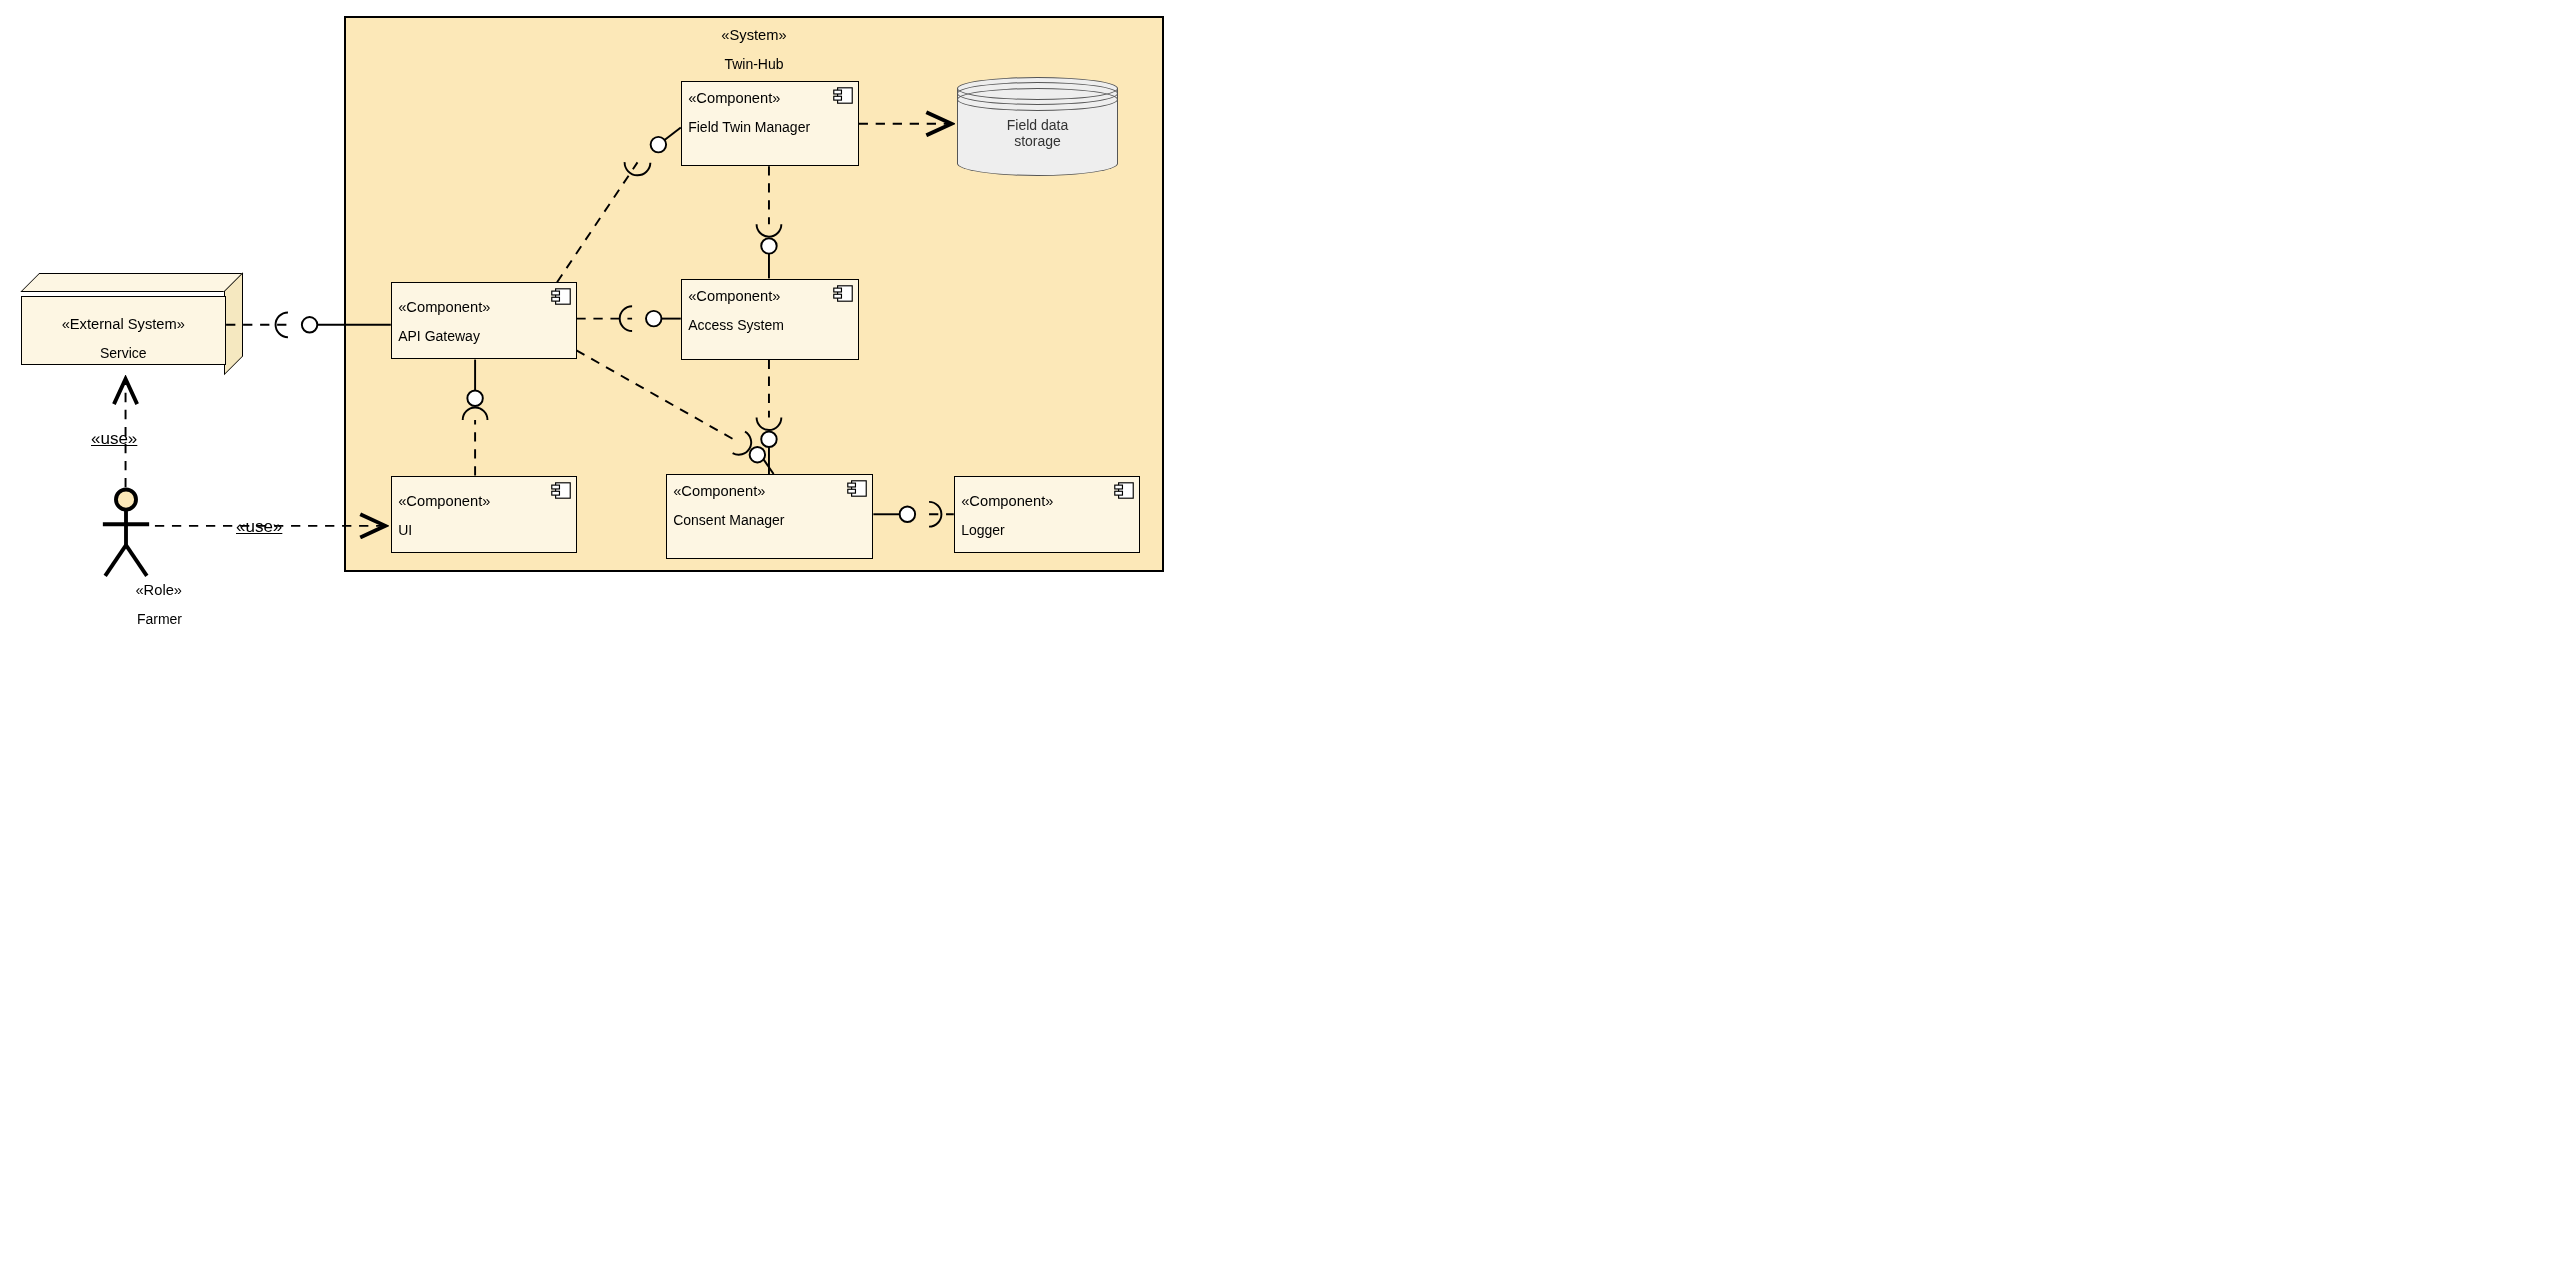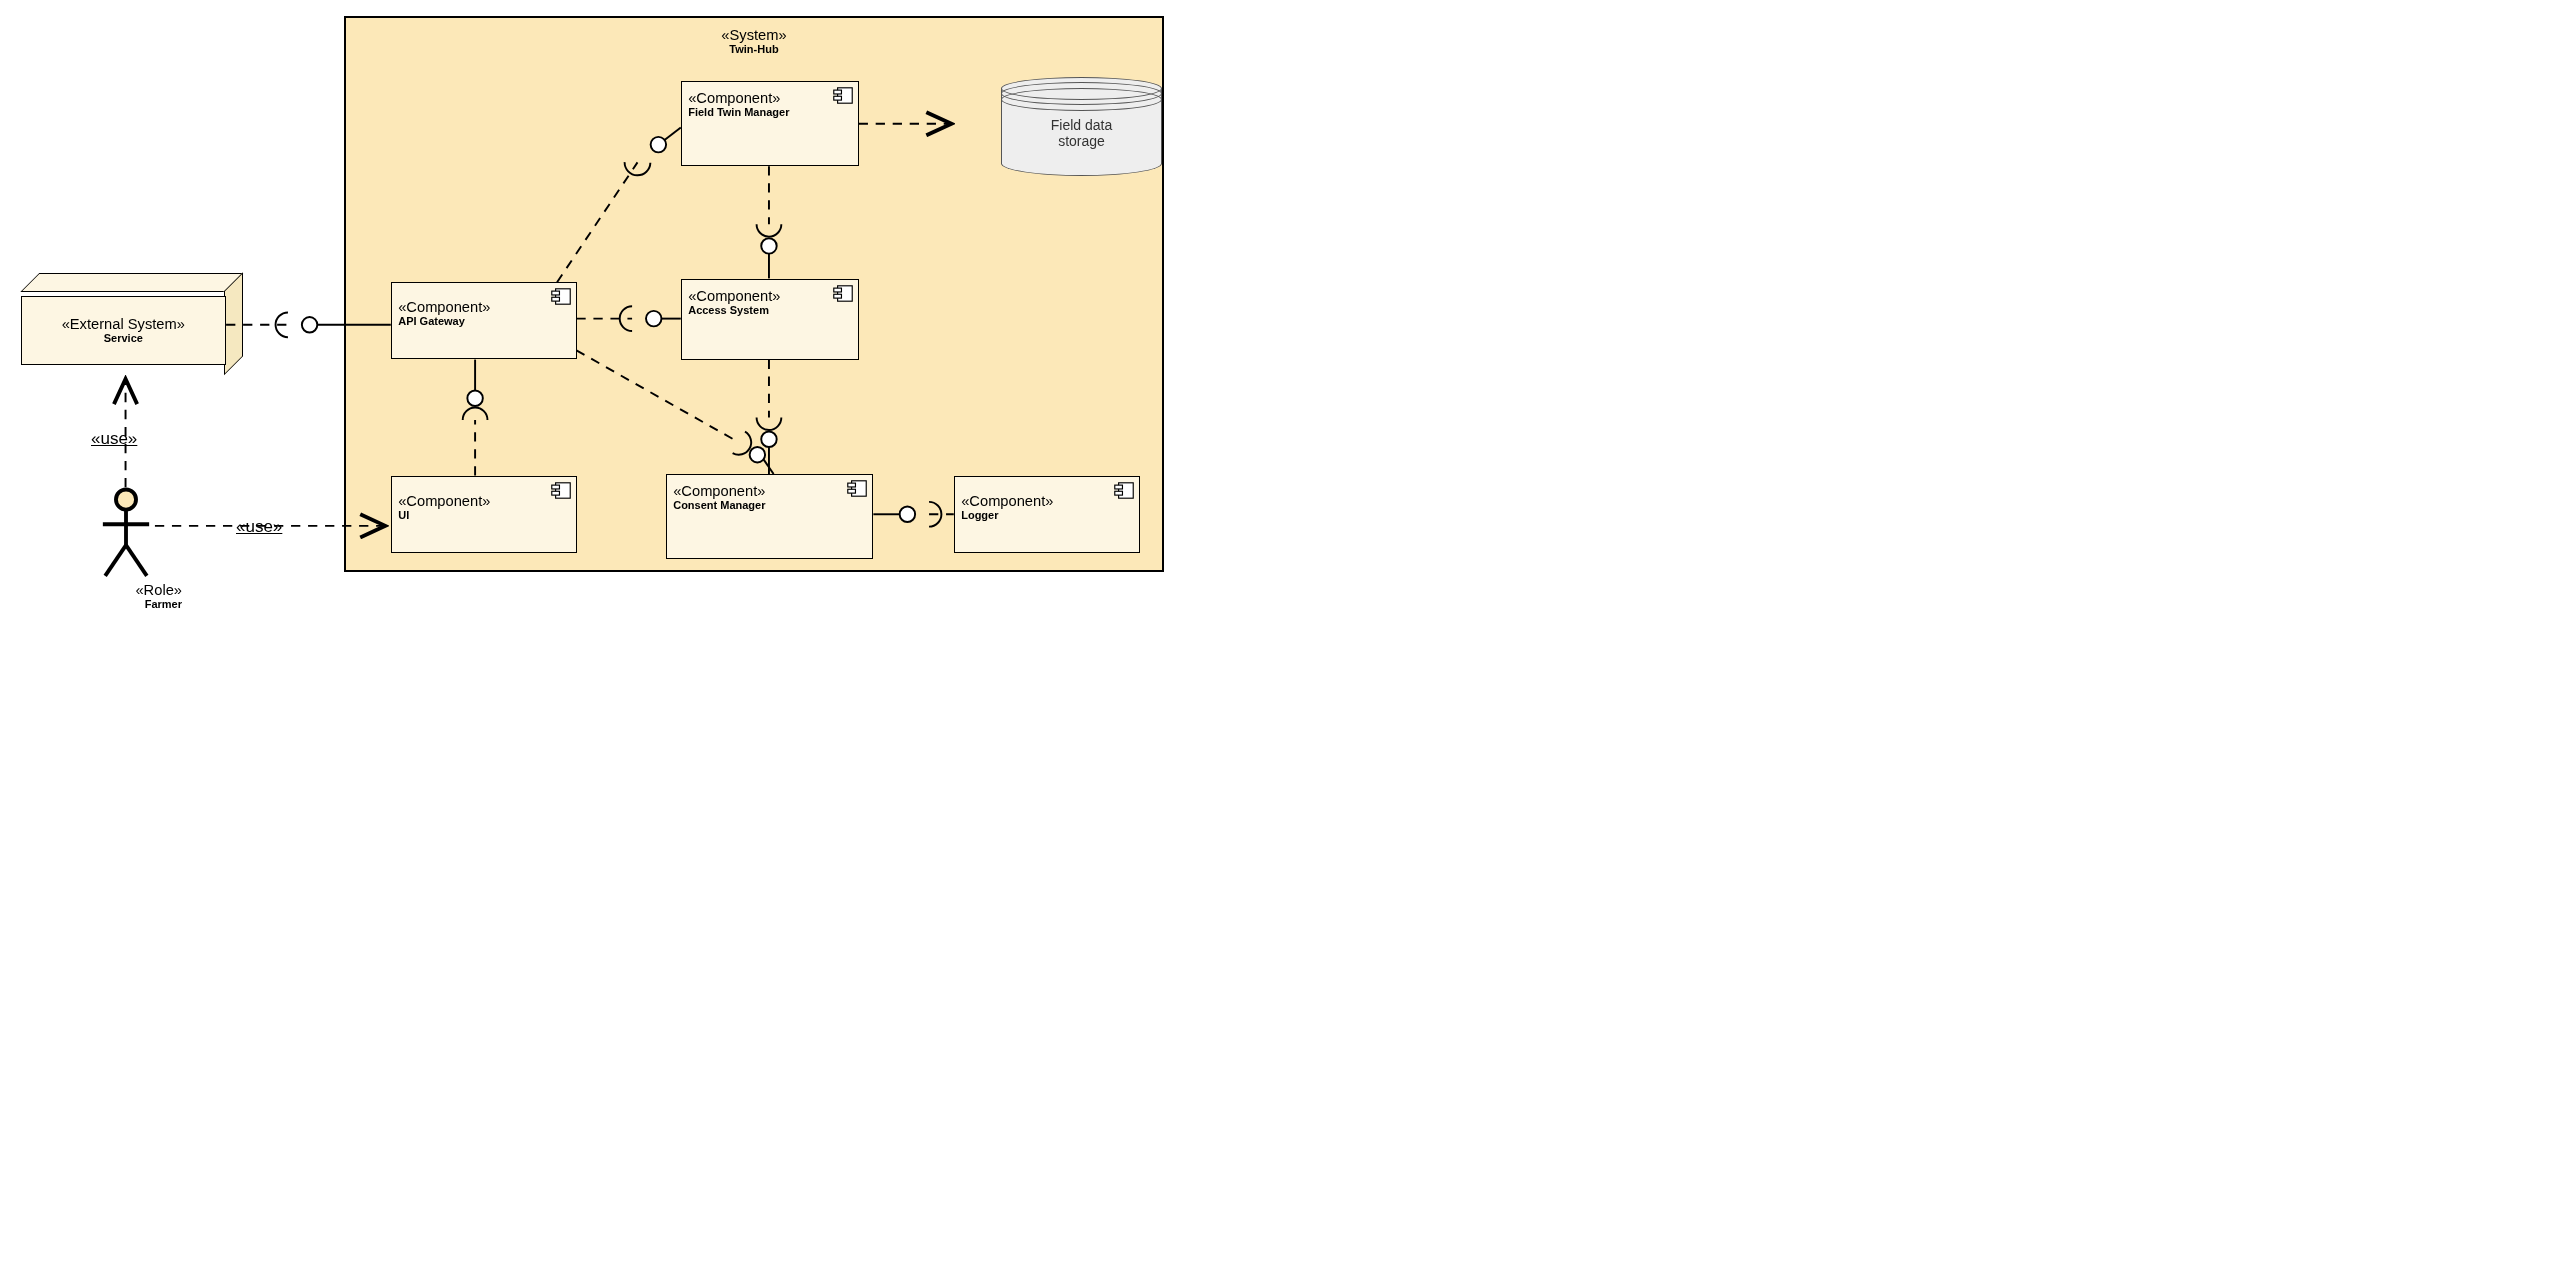--- a/index.html
+++ b/index.html
@@ -20,22 +20,23 @@
   }
   .system-title {
     position: absolute;
     text-align: center;
     width: 100%;
   }
   .stereotype {
     font-size: 14.7px;
   }
   .name {
-    font-size: 11px;
-    font-weight: bold;
+    font-size: 14px;
+    font-weight: normal;
+    margin-top: 13px;
   }
   .component-box {
     position: absolute;
     background: #fdf6e3;
     border: 1.5px solid #000;
     box-sizing: border-box;
     text-align: left;
   }
   .component-inner {
     padding: 7.7px 6.2px;
@@ -64,21 +65,20 @@
   }
   .node-front {
     position: absolute;
     background: #fdf6e3;
     border: 1.5px solid #000;
     box-sizing: border-box;
     text-align: center;
   }
   .cylinder {
     position: absolute;
-    margin-left: 44px;
   }
   .cyl-body {
     position: absolute;
     background: #eeeeee;
     border: 1.5px solid #555;
     border-top: none;
     border-bottom-left-radius: 50% 12.4px;
     border-bottom-right-radius: 50% 12.4px;
     box-sizing: border-box;
   }

